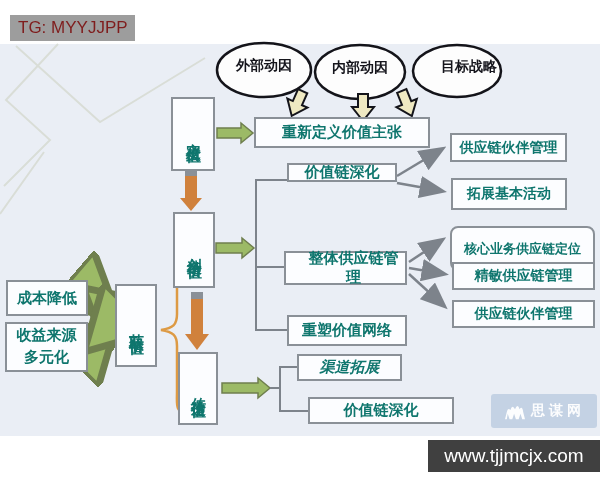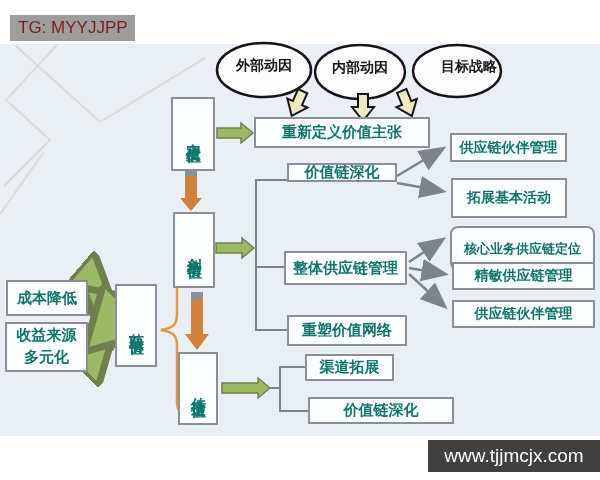--- a/index.html
+++ b/index.html
@@ -22,30 +22,30 @@
   .vbox{writing-mode:vertical-rl;text-orientation:upright;letter-spacing:2px;font-size:15px;}
   .elabel{position:absolute;z-index:2;font-weight:bold;color:#15151c;text-align:center;
           font-family:"Liberation Serif",serif;font-size:14px;}
   .f15{font-size:15px;} .f14{font-size:14px;} .f13{font-size:13px;}
   .twoline{flex-direction:column;line-height:1.45;}
   
   #b-define{left:171px;top:97px;width:44px;height:74px;}
   #b-redefine{left:254px;top:117px;width:176px;height:31px;}
   #b-deepen{left:287px;top:163px;width:110px;height:19px;}
   #b-create{left:173px;top:212px;width:42px;height:76px;}
-  #b-overall{left:284px;top:251px;width:123px;height:34px;}
+  #b-overall{left:284px;top:251px;width:123px;height:34px;padding-left:16px;}
   #b-reshape{left:287px;top:315px;width:120px;height:31px;}
   #b-capture{left:115px;top:284px;width:42px;height:83px;}
   #b-cost{left:6px;top:280px;width:82px;height:36px;}
   #b-revenue{left:5px;top:322px;width:83px;height:50px;}
   #b-deliver{left:178px;top:352px;width:40px;height:73px;}
-  #b-channel{left:305px;top:354px;width:89px;height:27px;}
+  #b-channel{left:297px;top:354px;width:105px;height:27px;font-style:italic;}
   #b-customer{left:308px;top:397px;width:146px;height:27px;}
   #b-support{left:450px;top:133px;width:117px;height:29px;}
-  #b-basic{left:451px;top:178px;width:116px;height:40px;}
+  #b-basic{left:451px;top:178px;width:116px;height:32px;}
   #b-core{left:450px;top:226px;width:145px;height:45px;border-radius:8px;}
   #b-agile{left:452px;top:262px;width:143px;height:28px;}
   #b-partner{left:452px;top:300px;width:143px;height:28px;}
   #l-external{left:217px;top:57px;width:94px;}
   #l-internal{left:316px;top:59px;width:88px;}
   #l-strategy{left:414px;top:58px;width:86px;margin-left:12px;}
 </style>
 </head>
 <body>
 
@@ -147,16 +147,23 @@
   <div class="box f14" id="b-basic">拓展基本活动</div>
   <div class="box f13" id="b-core">核心业务供应链定位</div>
   <div class="box f14" id="b-agile">精敏供应链管理</div>
   <div class="box f14" id="b-partner">供应链伙伴管理</div>
   <div class="box f15" id="b-cost">成本降低</div>
   <div class="box f15 twoline" id="b-revenue">
     <span>收益来源</span>
     <span>多元化</span>
   </div>
 
+  <div id="watermark">
+    <svg width="24" height="20" viewBox="0 0 26 22">
+      <path fill="#ffffff" opacity="0.95" d="M2,20 L4,12 Q5,7 8,10 Q10,3 13,9 Q16,2 18,9 Q21,5 22,12 L24,20 L21,20 L19,14
+               L17,20 L14,20 L12,14 L10,20 L7,20 L5,14 L4,20 Z"></path>
+    </svg>
+    <span class="wm-text">思谋网</span>
+  </div>
 
   <div id="url-badge">www.tjjmcjx.com</div>
 
 </div>
 
 </body></html>

